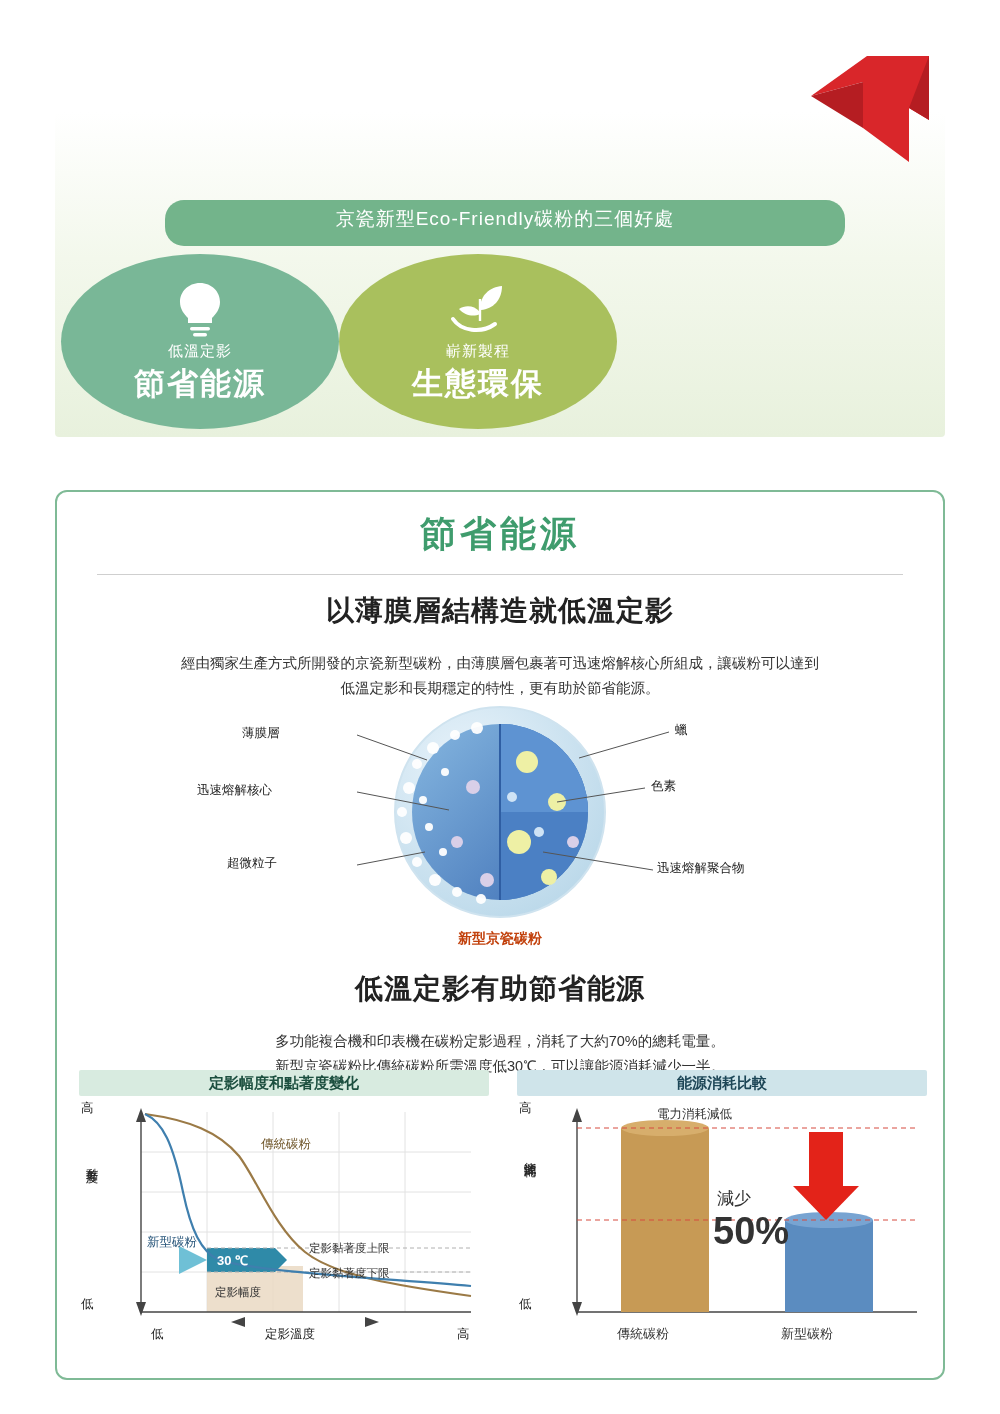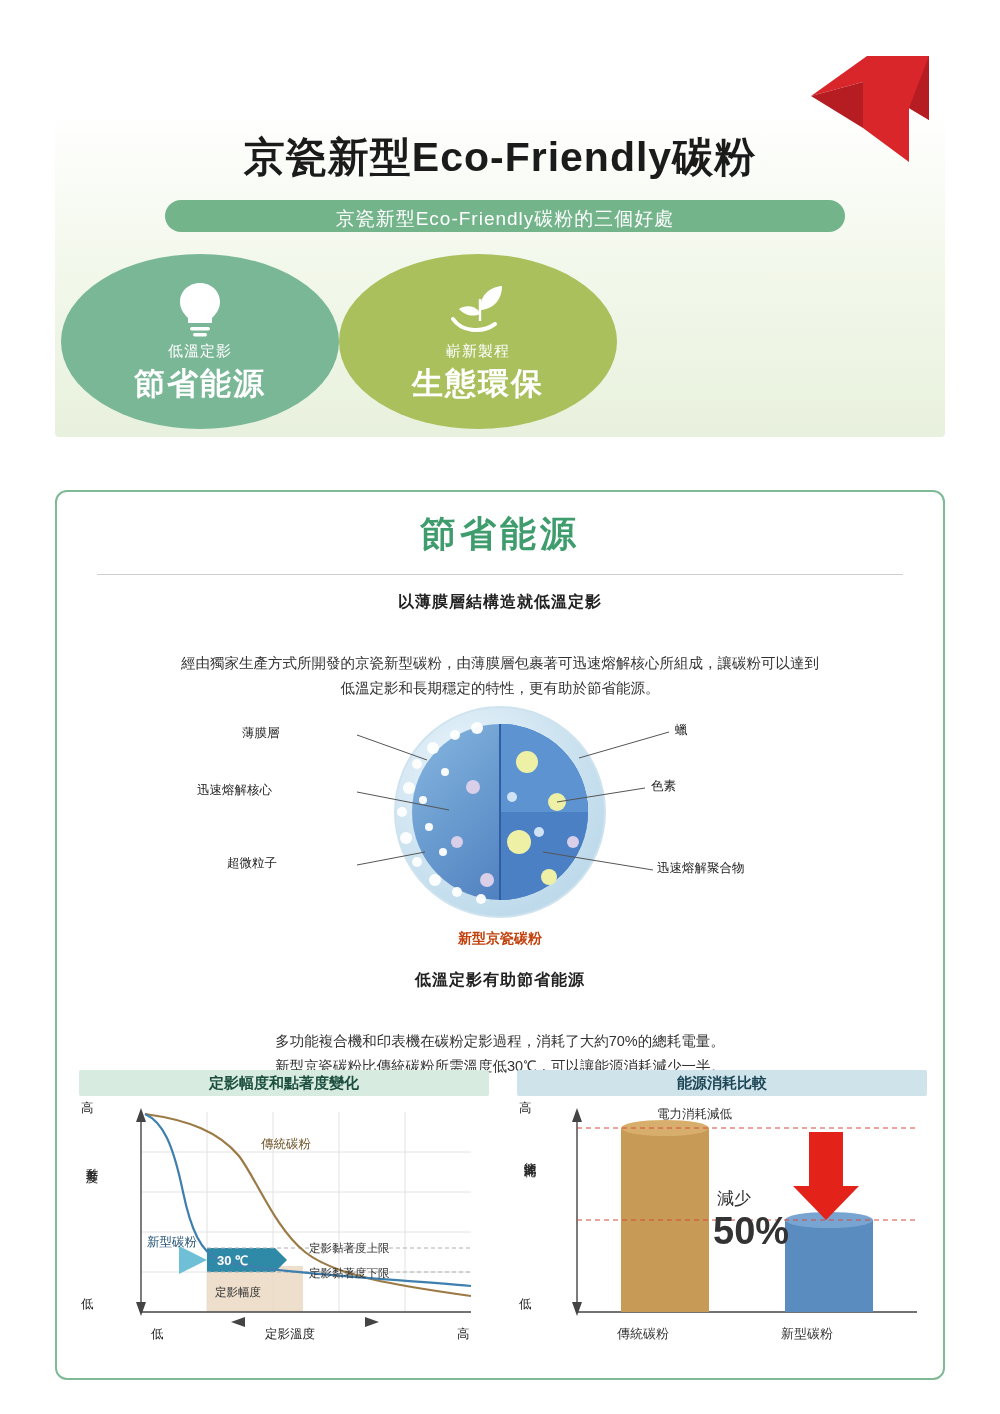--- a/index.html
+++ b/index.html
@@ -46,21 +46,21 @@
     font-size: 41px;
     font-weight: bold;
     color: #1b1b1b;
     letter-spacing: 1px;
   }
   .hero-sub {
     position: absolute;
     left: 110px;
     top: 178px;
     width: 680px;
-    height: 32px;
+    height: 46px;
     background: #73b48b;
     border-radius: 19px;
     color: #ffffff;
     font-size: 19px;
     line-height: 38px;
     text-align: center;
     letter-spacing: 1px;
   }
   .benefits {
     position: absolute;
@@ -126,21 +126,21 @@
     top: 82px;
     width: 806px;
     height: 1px;
     background: #cfcfcf;
   }
   .sec-head {
     position: absolute;
     left: 0;
     width: 886px;
     text-align: center;
-    font-size: 16px;
+    font-size: 28px;
     font-weight: bold;
     color: #222;
     letter-spacing: 1px;
   }
   .sec-head.h1 { top: 100px; }
   .sec-head.h2 { top: 478px; }
   .body-text {
     position: absolute;
     left: 0;
     width: 886px;
@@ -219,21 +219,20 @@
 
 <div class="hero">
   <div class="hero-bg"></div>
 
   <svg class="corner-arrow" viewBox="0 0 130 110">
     <path d="M6 42 L62 2 L124 2 L124 66 L104 54 L104 108 L58 74 L58 28 Z" fill="#d9262a"></path>
     <path d="M6 42 L58 28 L58 74 Z" fill="#b51d22"></path>
     <path d="M124 2 L124 66 L104 54 Z" fill="#b51d22"></path>
   </svg>
 
-  <div class="hero-title">京瓷新型Eco-Friendly碳粉</div>
   <div class="hero-sub">京瓷新型Eco-Friendly碳粉的三個好處</div>
 
   <div class="benefits">
 
     <div class="benefit b1">
       <span class="ico">
         <svg width="54" height="60" viewBox="0 0 54 60">
           <path d="M27 4 C15 4 7 13 7 23 c0 7 4 12 8 16 v5 h24 v-5 c4-4 8-9 8-16 C47 13 39 4 27 4 Z" fill="#ffffff"></path>
           <rect x="17" y="48" width="20" height="3.4" rx="1.7" fill="#ffffff"></rect>
           <rect x="20" y="54" width="14" height="3.4" rx="1.7" fill="#ffffff"></rect>

